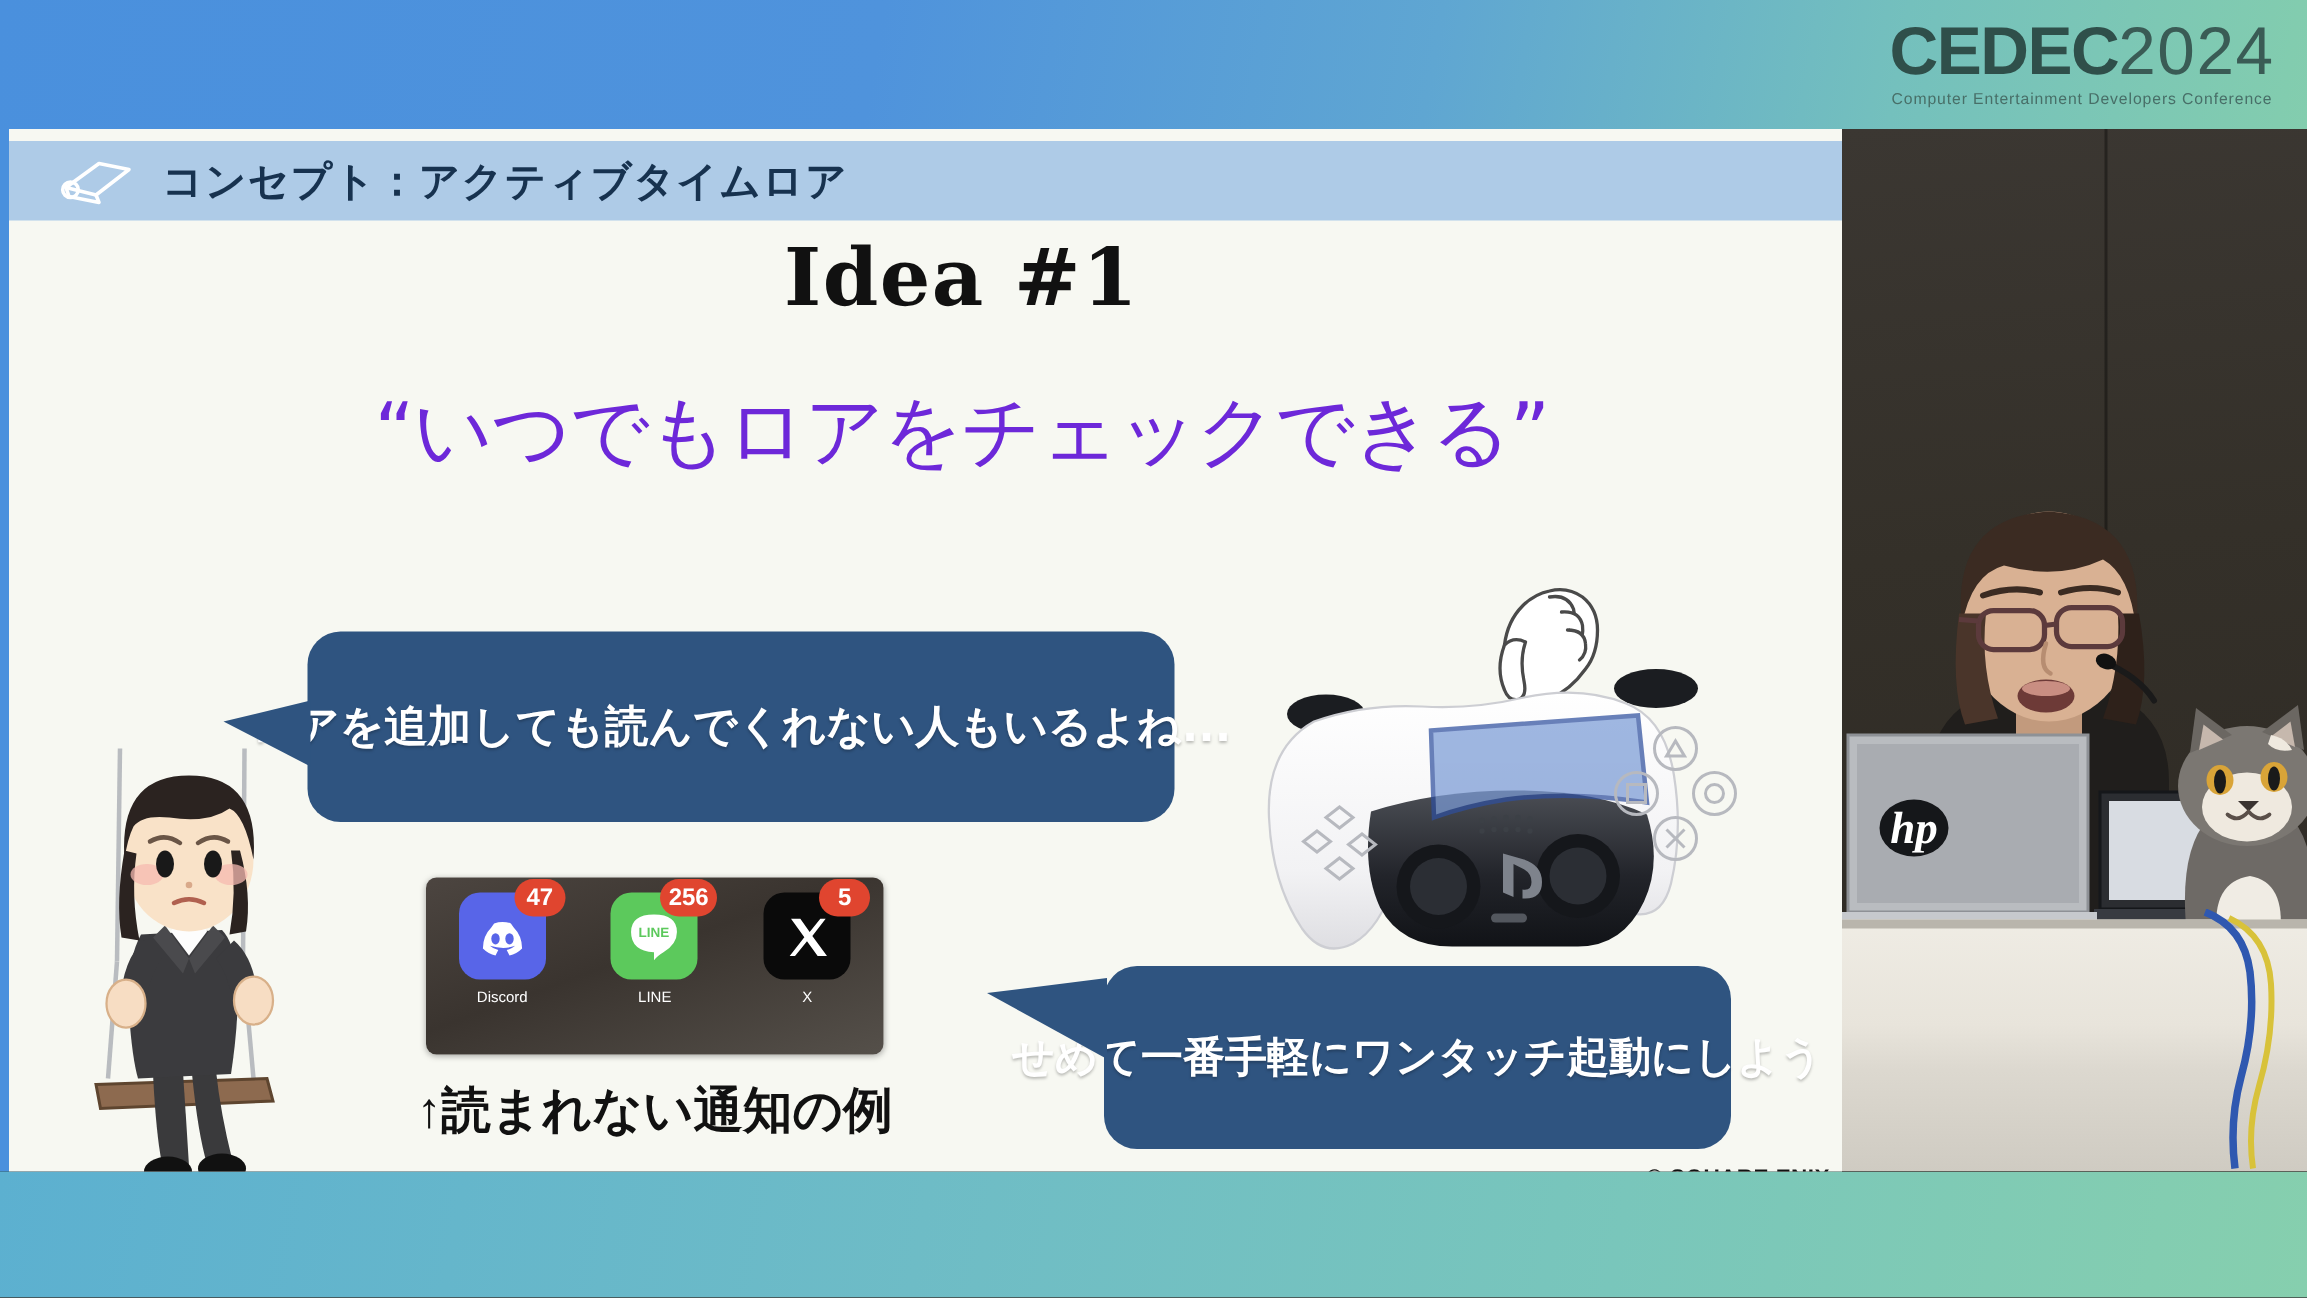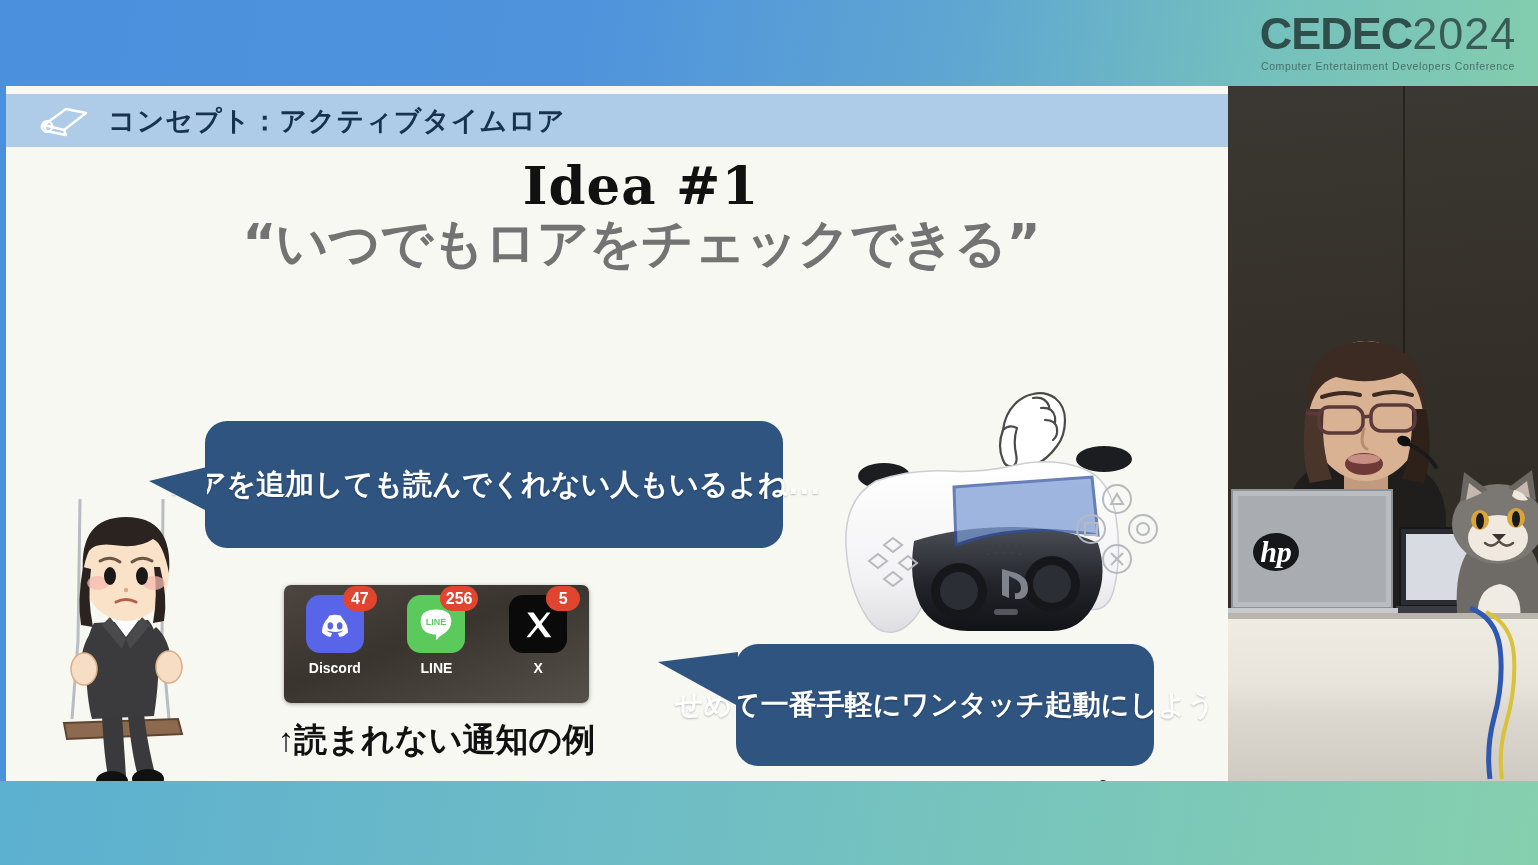--- a/index.html
+++ b/index.html
@@ -25,22 +25,22 @@
 
   .slide-header{position:absolute;left:0;top:8px;width:1222px;height:53px;background:#aecbe7;
     display:flex;align-items:center;}
   .hdr-icon{margin-left:30px;width:62px;height:34px;position:relative;flex:0 0 auto;}
   .hdr-title{margin-left:10px;font-size:27px;font-weight:bold;color:#17324f;letter-spacing:1px;
     font-family:"DejaVu Sans","Liberation Sans",sans-serif;}
 
   .slide-title{position:absolute;left:0;top:72px;width:1222px;text-align:center;
     font-family:"DejaVu Serif","Liberation Serif",serif;padding-left:24px;}
   .title-l1{font-size:53px;font-weight:bold;color:#111;line-height:1.05;letter-spacing:1px;}
-  .title-l2{font-size:52px;font-weight:bold;color:#737373;line-height:1.15;letter-spacing:-1px;
-    font-family:"DejaVu Sans","Liberation Sans",sans-serif;}
+  .title-l2{font-size:52px;font-weight:normal;color:#6d28d9;line-height:1.15;letter-spacing:-1px;
+    font-family:"DejaVu Sans","Liberation Sans",sans-serif;margin-top:45px;}
 
   
   .bubble{position:absolute;background:#2f5480;border-radius:22px;color:#fff;
     display:flex;flex-direction:row;align-items:center;justify-content:center;
     font-family:"DejaVu Sans","Liberation Sans",sans-serif;font-weight:bold;
     text-shadow:0 1px 2px rgba(0,0,0,.25);}
   .bubble .ln{white-space:nowrap;line-height:1.3;}
   .bubble1{left:199px;top:335px;width:578px;height:127px;font-size:29px;}
   .bubble1 .tail{position:absolute;left:-56px;top:46px;width:0;height:0;
     border-top:14px solid transparent;border-bottom:30px solid transparent;border-right:58px solid #2f5480;}
@@ -55,21 +55,21 @@
   .apps-row{position:absolute;left:0;top:10px;width:305px;display:flex;justify-content:space-around;}
   .app{width:78px;display:flex;flex-direction:column;align-items:center;position:relative;}
   .app-icon{width:58px;height:58px;border-radius:14px;position:relative;display:flex;
     align-items:center;justify-content:center;}
   .app-icon.discord{background:#5865e8;}
   .app-icon.line{background:#5cc95c;}
   .app-icon.x{background:#0a0a0a;}
   .badge{position:absolute;top:-9px;right:-13px;min-width:22px;height:25px;padding:0 6px;border-radius:13px;
     background:#e0452f;color:#fff;font-size:16px;font-weight:bold;display:flex;align-items:center;
     justify-content:center;line-height:1;}
-  .app-label{margin-top:7px;color:#fff;font-size:14px;font-weight:bold;}
+  .app-label{margin-top:7px;color:#fff;font-size:10px;font-weight:normal;}
   .app-caption{position:absolute;left:248px;top:632px;width:365px;text-align:center;
     font-size:33px;font-weight:bold;color:#111;
     font-family:Liberation Sans, sans-serif;}
 
   
   .swing-girl{position:absolute;left:30px;top:405px;width:180px;height:310px;}
 
   
   .pad{position:absolute;left:830px;top:355px;width:350px;height:215px;}
   .hand{position:absolute;left:975px;top:278px;width:92px;height:106px;}

